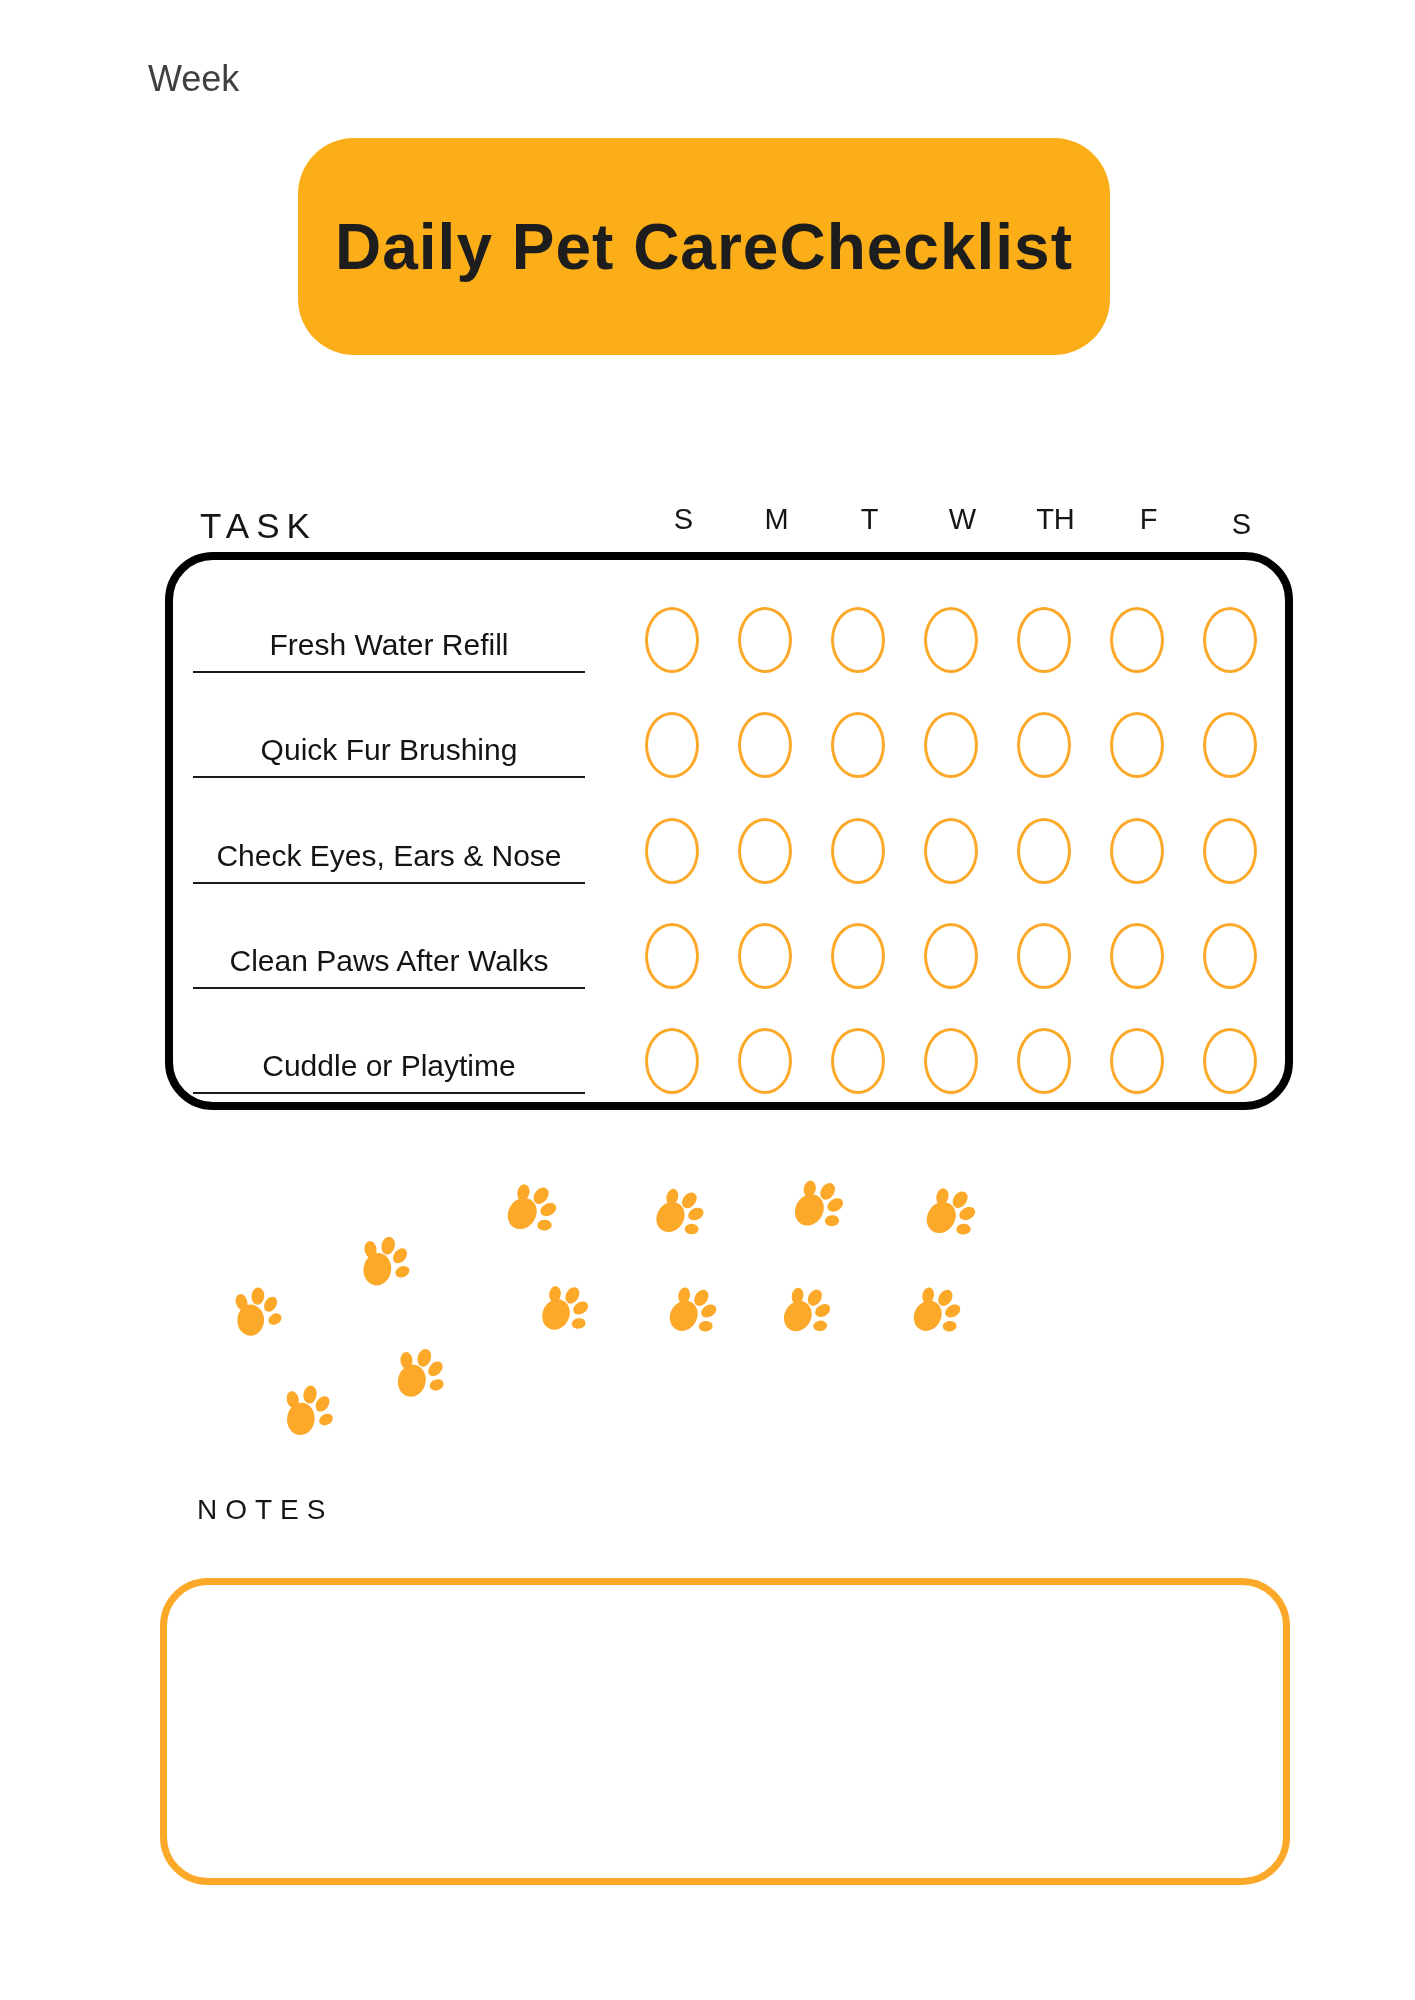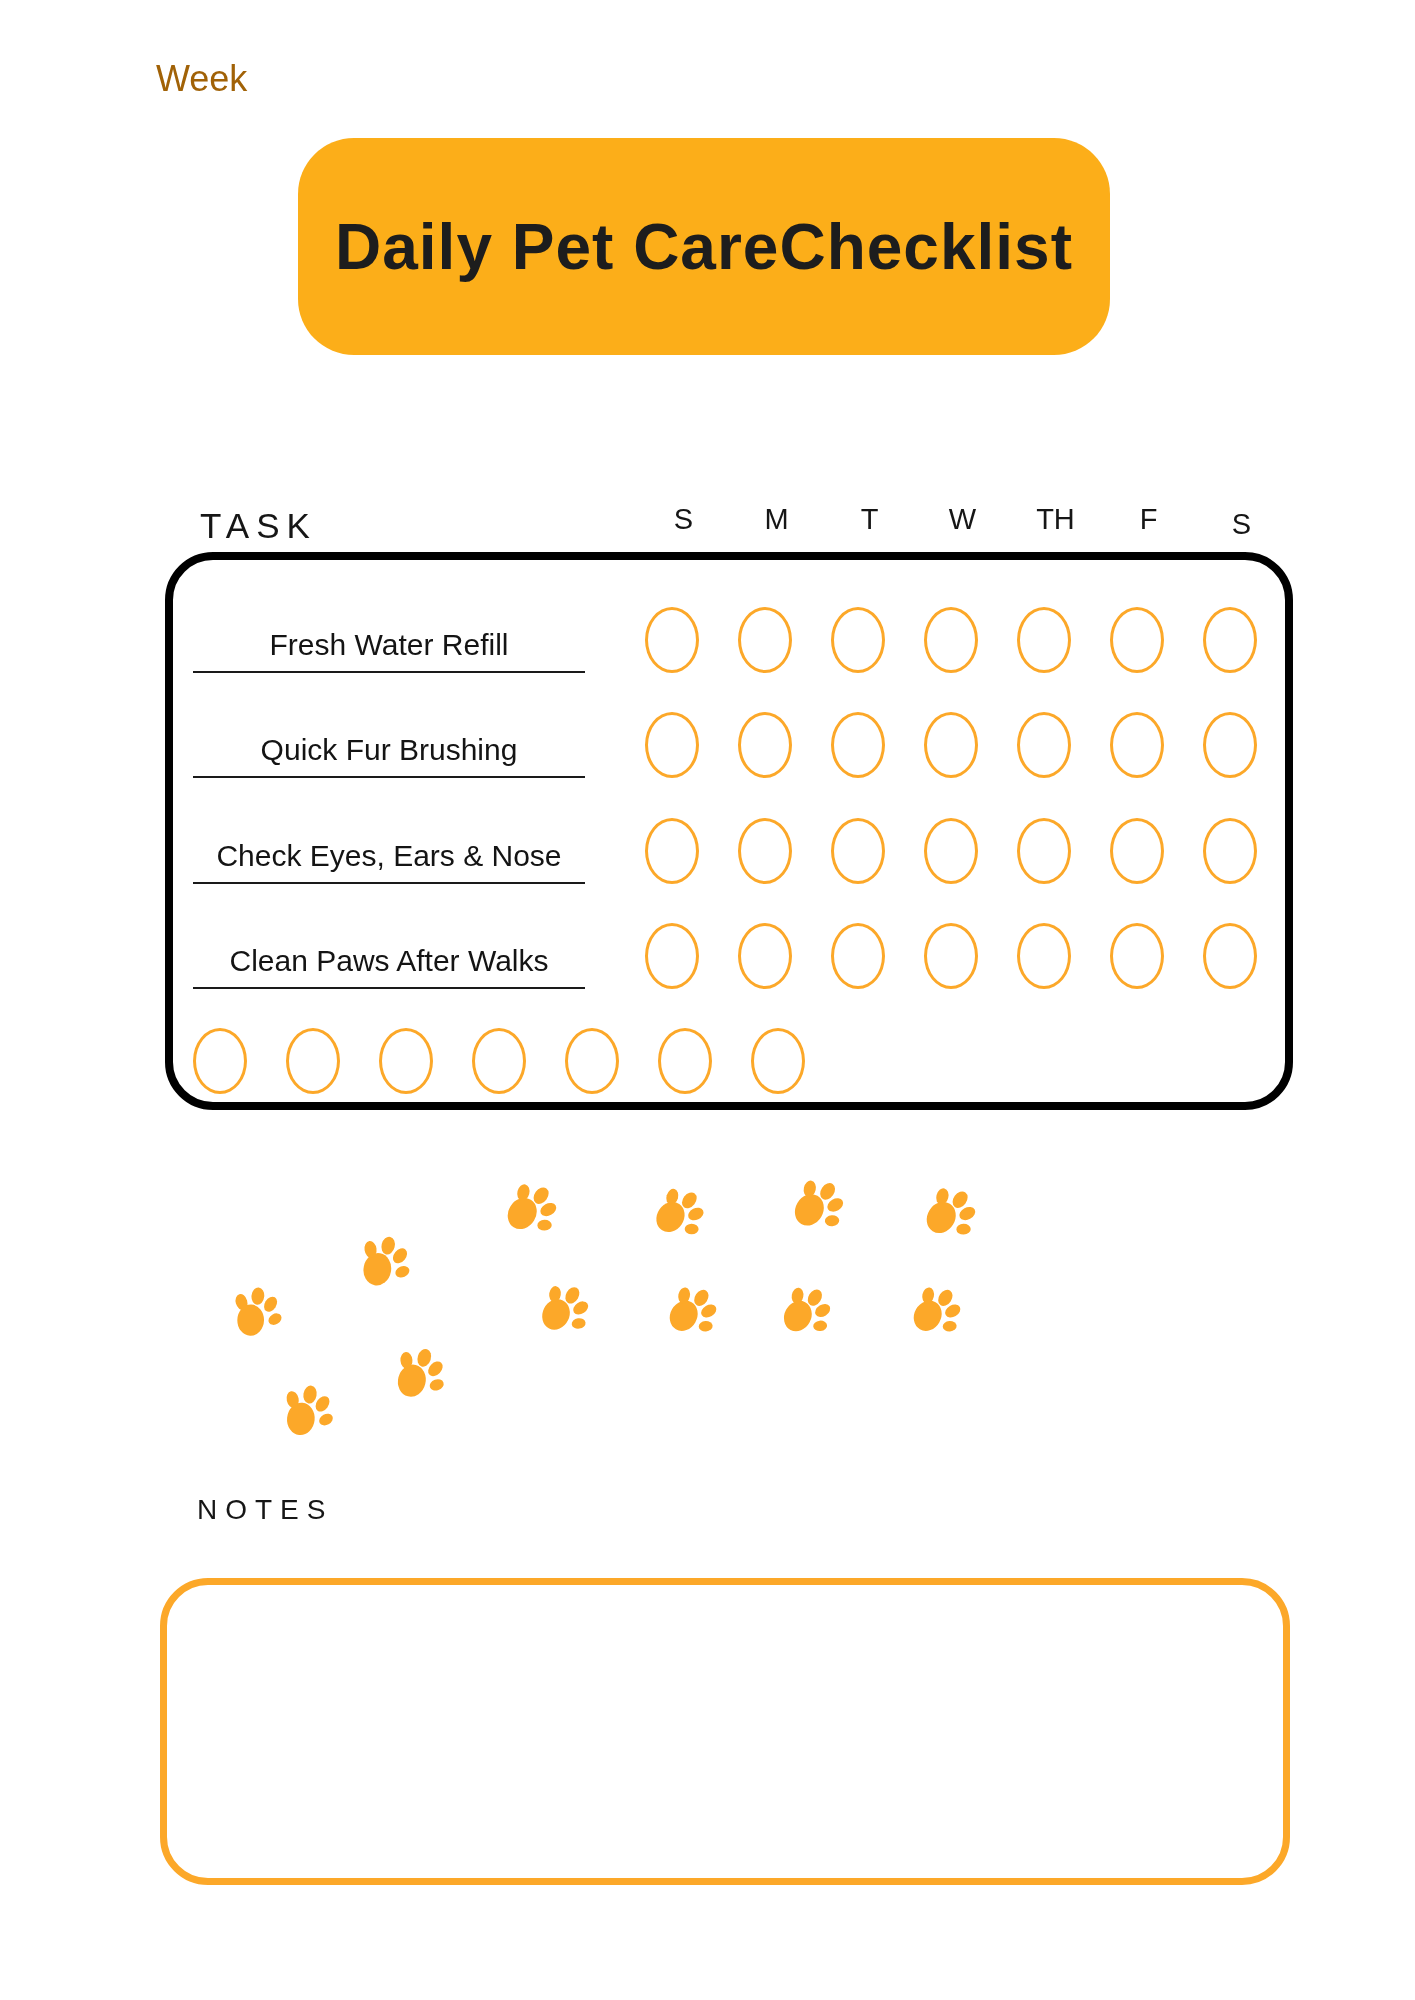--- a/index.html
+++ b/index.html
@@ -11,25 +11,25 @@
     height: 2000px;
     background: #ffffff;
     font-family: "Liberation Sans", sans-serif;
     color: var(--ink, #111111);
     overflow: hidden;
   }
 
   
   .week-label {
     position: absolute;
-    left: 156px;
+    left: 148px;
     top: 58px;
     font-size: 36px;
     font-weight: 400;
-    color: #a16207;
+    color: #404040;
   }
 
   
   .title-banner {
     position: absolute;
     left: 298px;
     top: 138px;
     width: 812px;
     height: 217px;
     background: var(--banner, #FCAE19);
@@ -275,20 +275,23 @@
           </div>
           <div class="day-cell">
             <div class="check-circle"></div>
           </div>
           <div class="day-cell">
             <div class="check-circle"></div>
           </div>
         </div>
     </div>
     <div class="task-row">
+      <div class="task-cell">
+        <span class="task-label">Cuddle or Playtime</span>
+      </div>
       <div class="day-grid">
           <div class="day-cell">
             <div class="check-circle"></div>
           </div>
           <div class="day-cell">
             <div class="check-circle"></div>
           </div>
           <div class="day-cell">
             <div class="check-circle"></div>
           </div>

